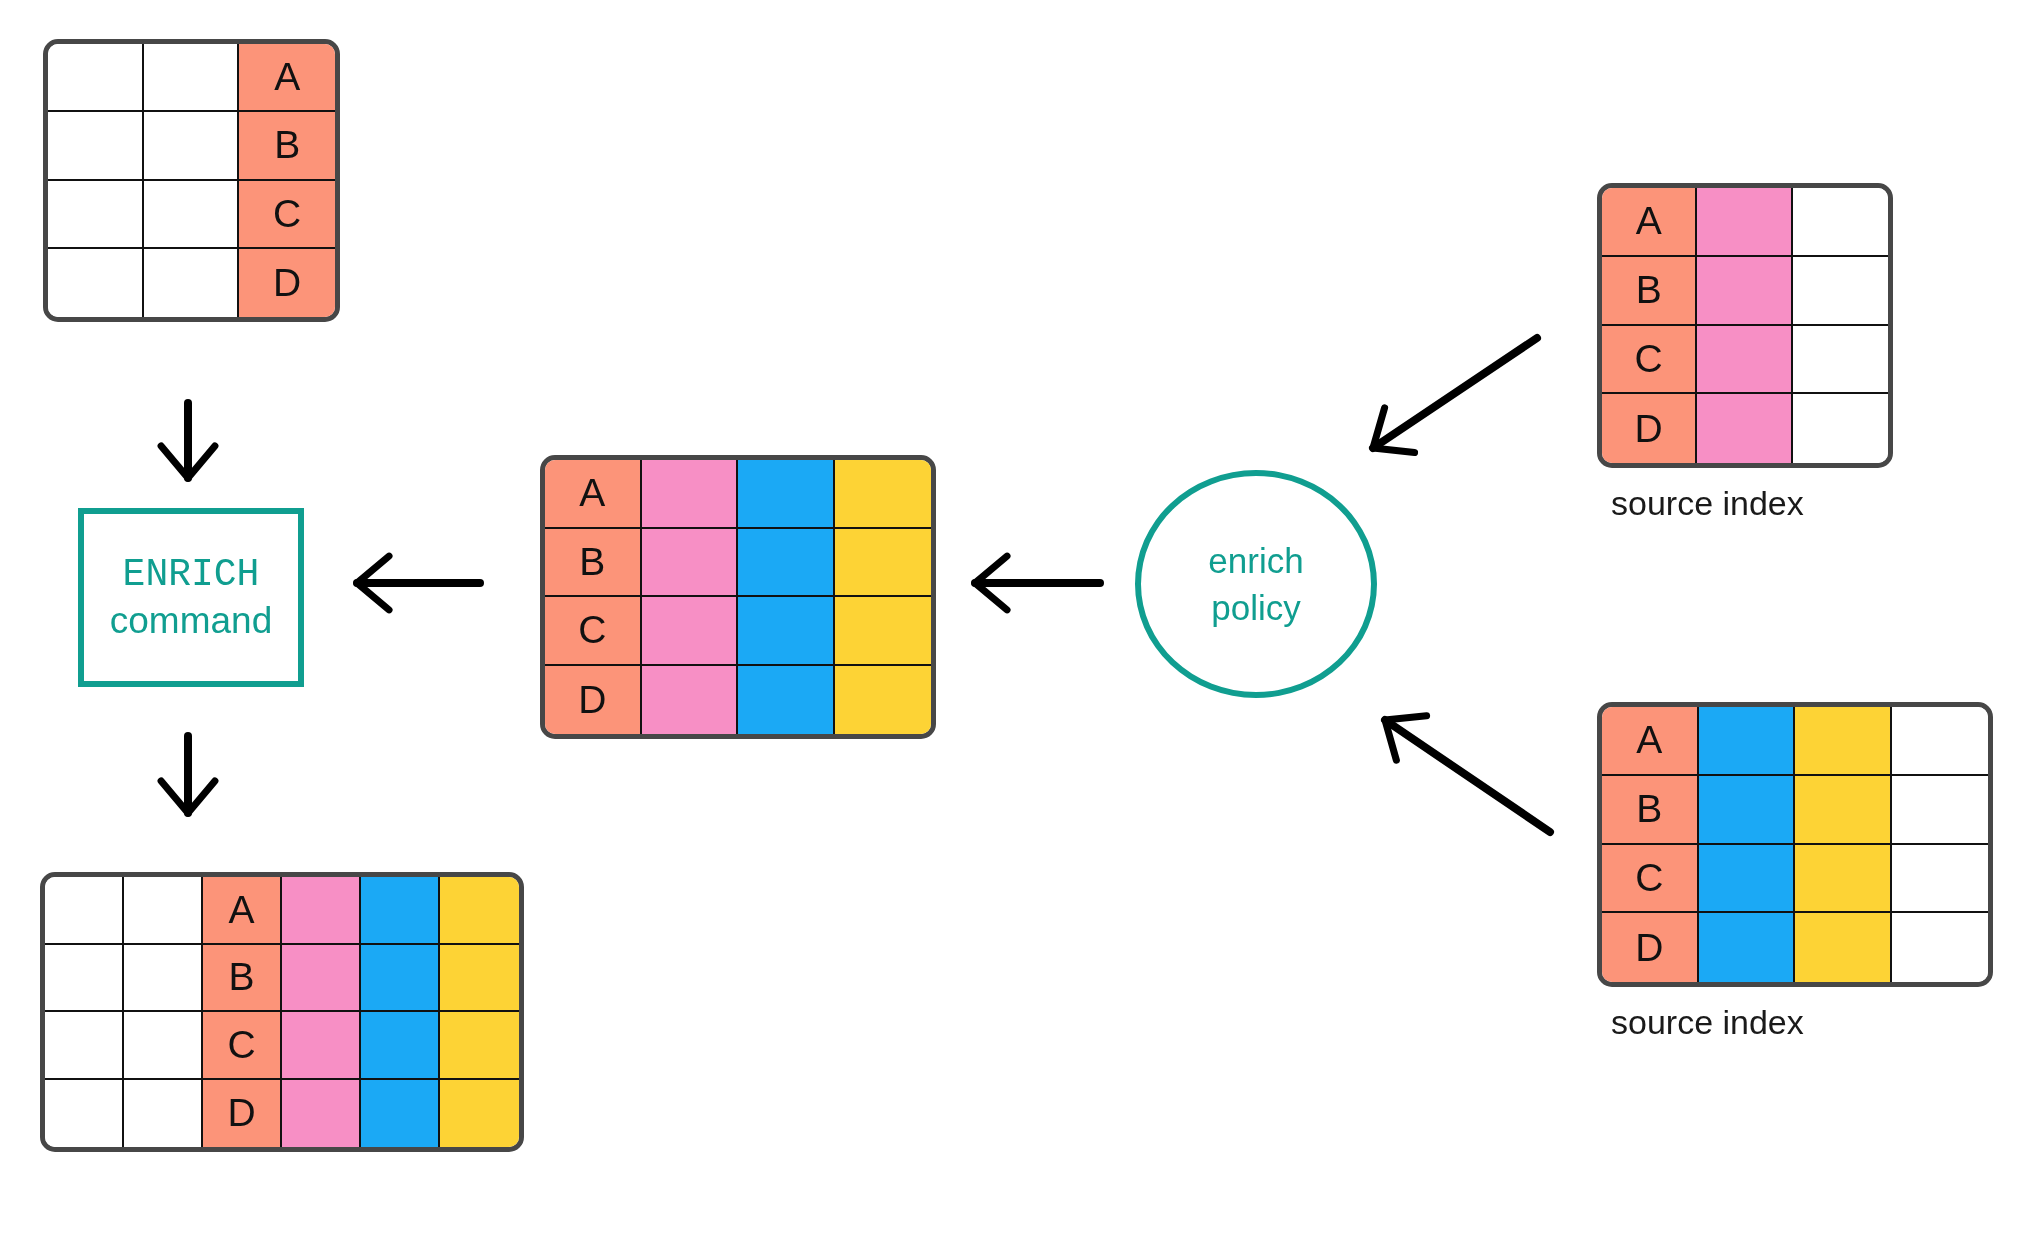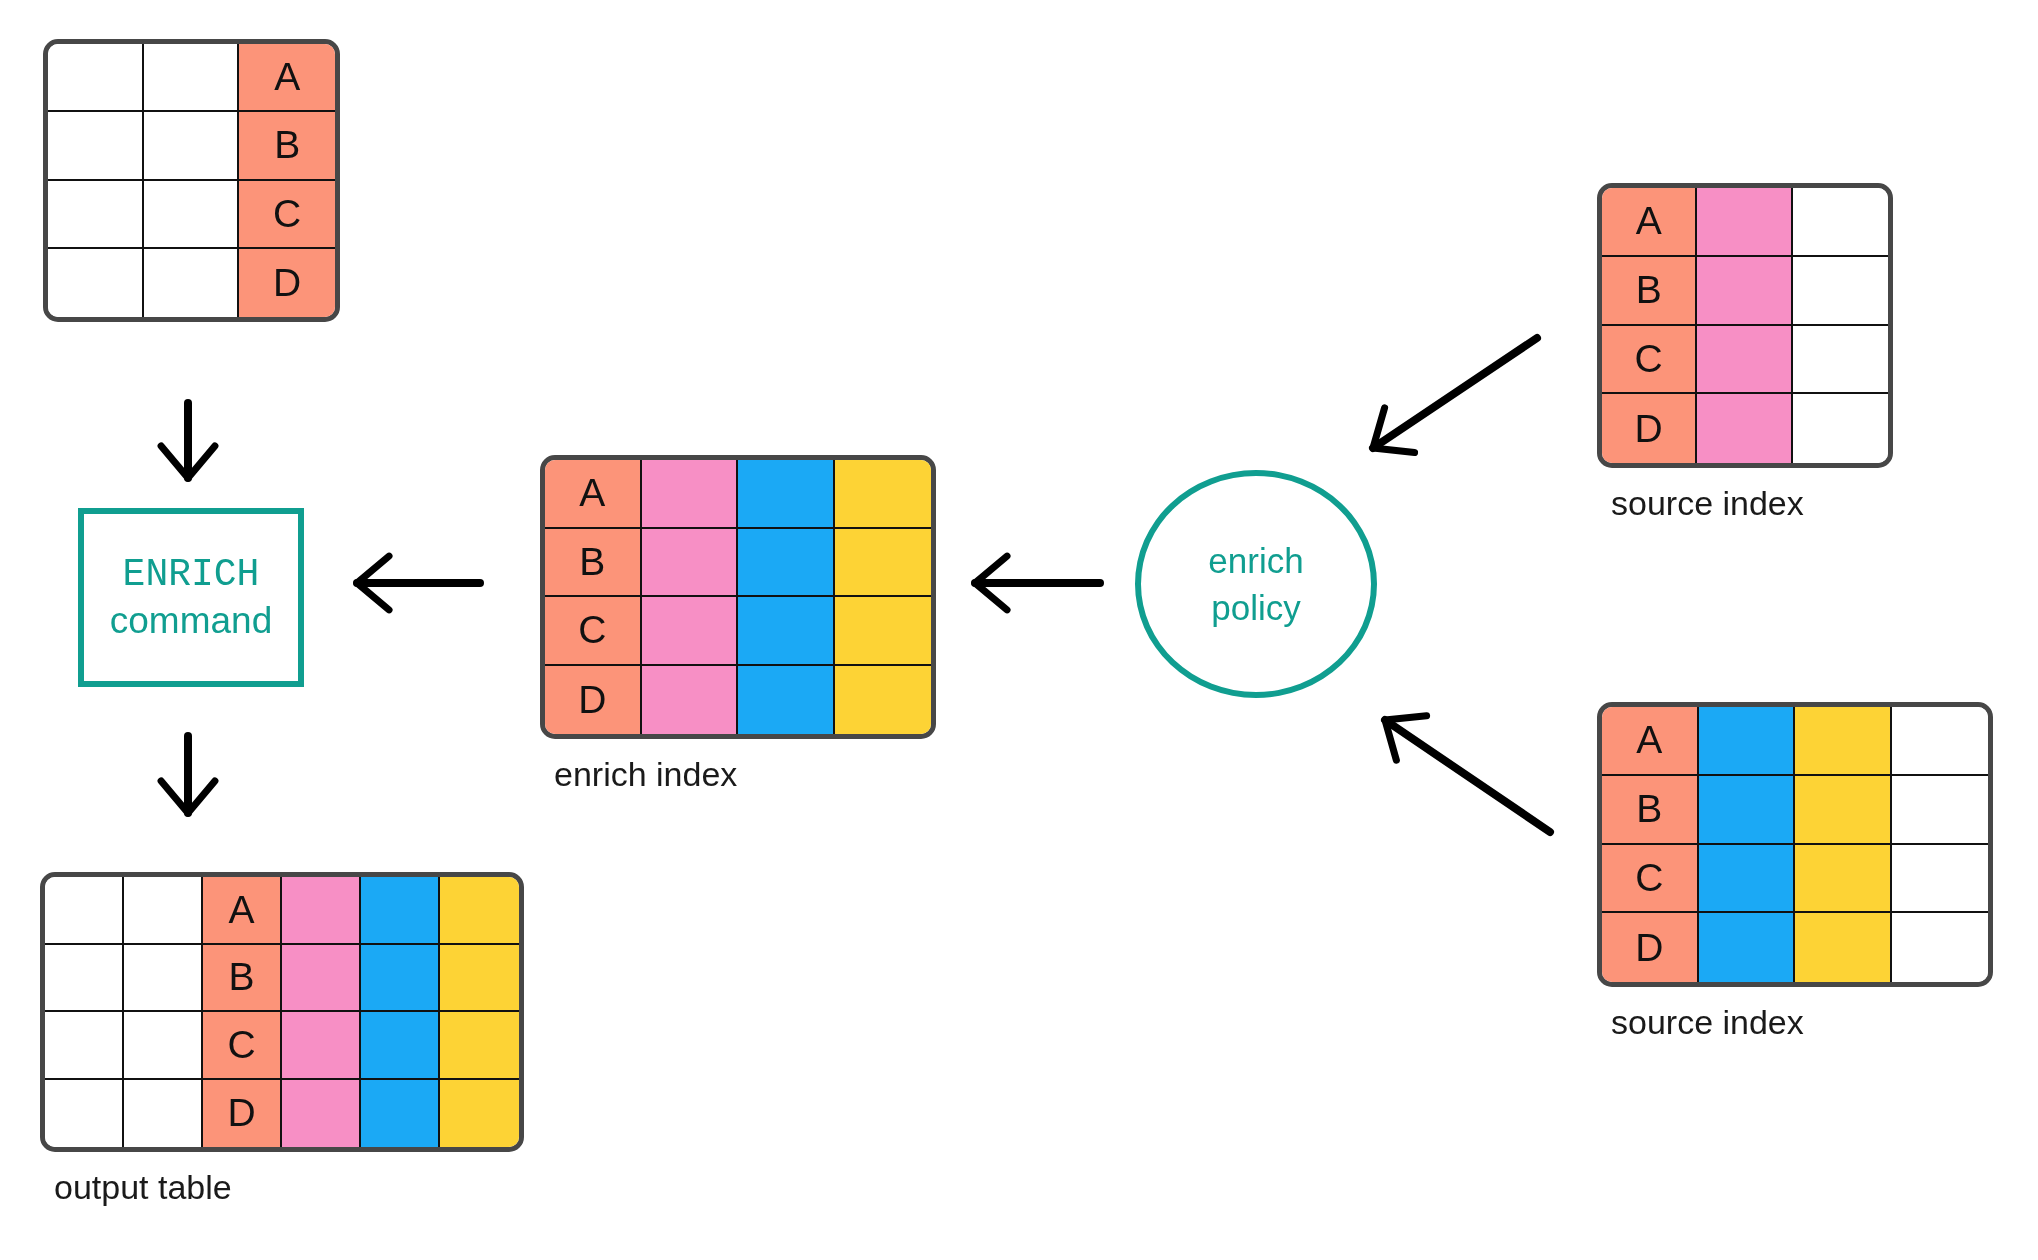--- a/index.html
+++ b/index.html
@@ -134,21 +134,20 @@
         <div class="cell" style="background: rgb(247, 143, 197);"></div>
         <div class="cell" style="background: rgb(27, 169, 245);"></div>
         <div class="cell last-col" style="background: rgb(253, 211, 53);"></div>
         <div class="cell last-row" style="background: rgb(255, 255, 255);"></div>
         <div class="cell last-row" style="background: rgb(255, 255, 255);"></div>
         <div class="cell last-row" style="background: rgb(252, 148, 121);">D</div>
         <div class="cell last-row" style="background: rgb(247, 143, 197);"></div>
         <div class="cell last-row" style="background: rgb(27, 169, 245);"></div>
         <div class="cell last-col last-row" style="background: rgb(253, 211, 53);"></div>
       </div>
-    <div class="tbl-label">output table</div>
   </div>
 
   <div class="tbl-wrap" style="left:540px; top:455px;">
     <div class="tbl" style="width: 396px; height: 284px; grid-template-columns: repeat(4, 1fr); grid-template-rows: repeat(4, 1fr);">
         <div class="cell" style="background: rgb(252, 148, 121);">A</div>
         <div class="cell" style="background: rgb(247, 143, 197);"></div>
         <div class="cell" style="background: rgb(27, 169, 245);"></div>
         <div class="cell last-col" style="background: rgb(253, 211, 53);"></div>
         <div class="cell" style="background: rgb(252, 148, 121);">B</div>
         <div class="cell" style="background: rgb(247, 143, 197);"></div>
@@ -156,21 +155,20 @@
         <div class="cell last-col" style="background: rgb(253, 211, 53);"></div>
         <div class="cell" style="background: rgb(252, 148, 121);">C</div>
         <div class="cell" style="background: rgb(247, 143, 197);"></div>
         <div class="cell" style="background: rgb(27, 169, 245);"></div>
         <div class="cell last-col" style="background: rgb(253, 211, 53);"></div>
         <div class="cell last-row" style="background: rgb(252, 148, 121);">D</div>
         <div class="cell last-row" style="background: rgb(247, 143, 197);"></div>
         <div class="cell last-row" style="background: rgb(27, 169, 245);"></div>
         <div class="cell last-col last-row" style="background: rgb(253, 211, 53);"></div>
       </div>
-    <div class="tbl-label">enrich index</div>
   </div>
 
   <div class="policy-circle">
     <div>enrich</div>
     <div>policy</div>
   </div>
 
   <div class="tbl-wrap" style="left:1597px; top:183px;">
     <div class="tbl" style="width: 296px; height: 285px; grid-template-columns: repeat(3, 1fr); grid-template-rows: repeat(4, 1fr);">
         <div class="cell" style="background: rgb(252, 148, 121);">A</div>

